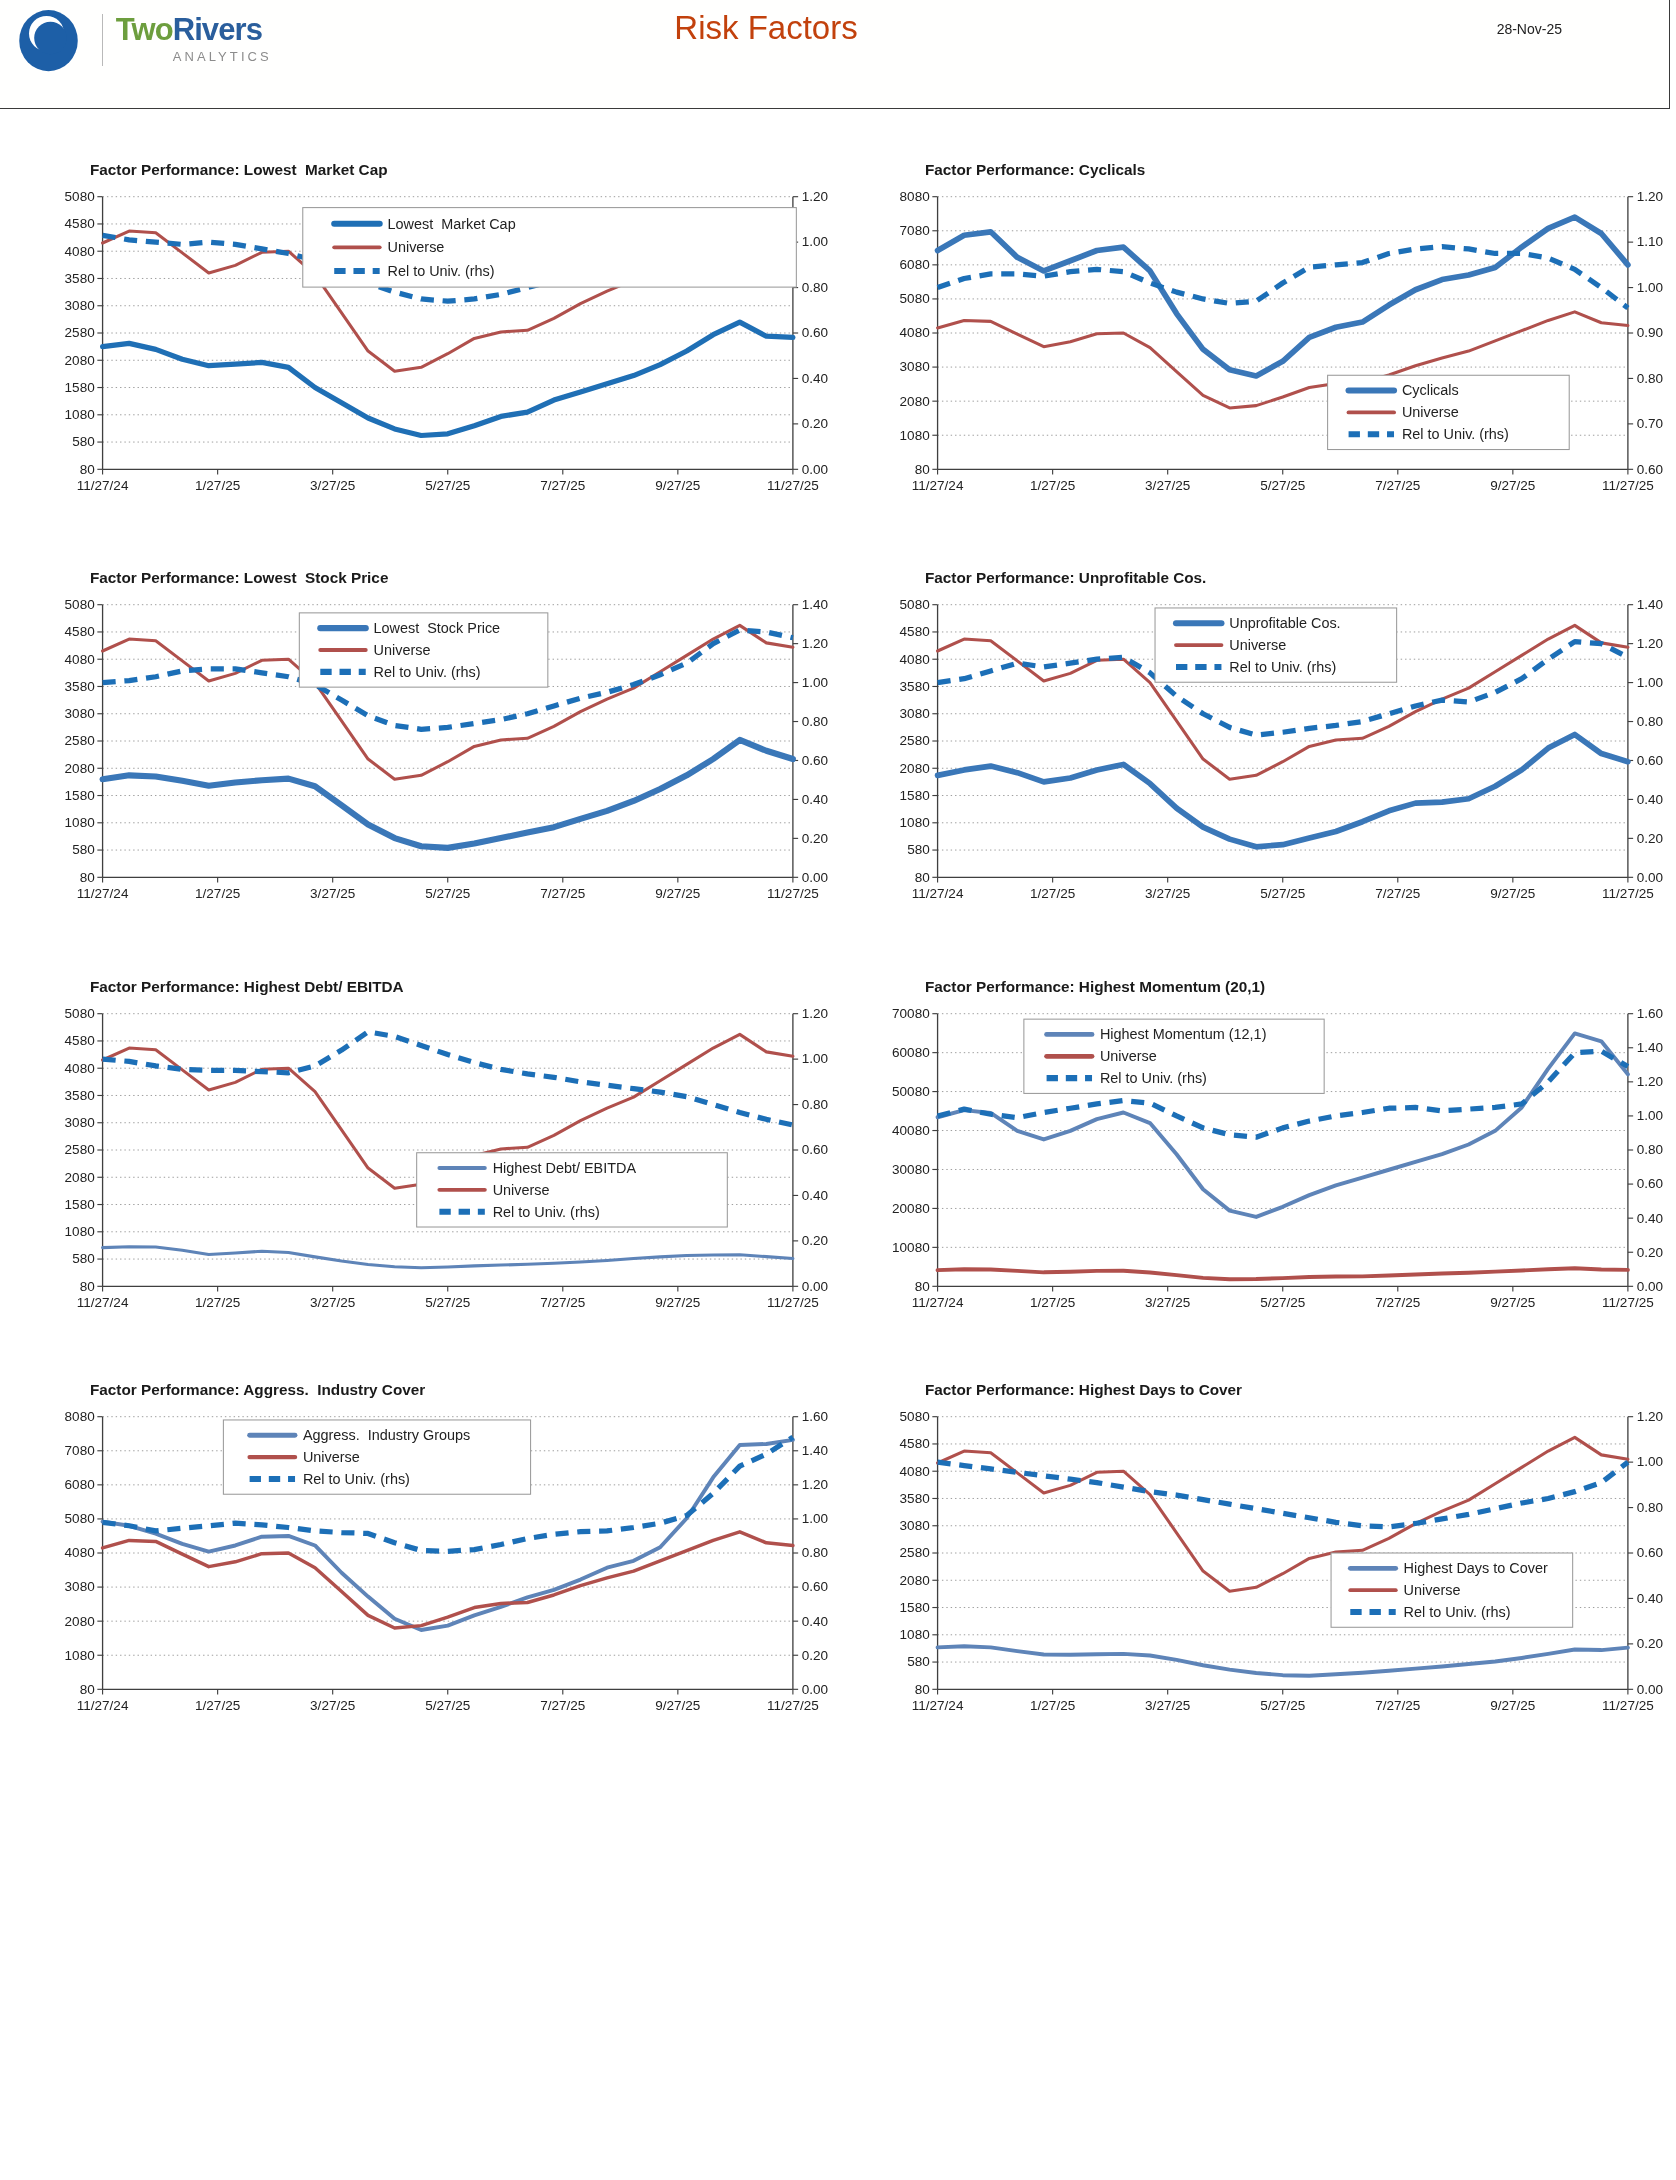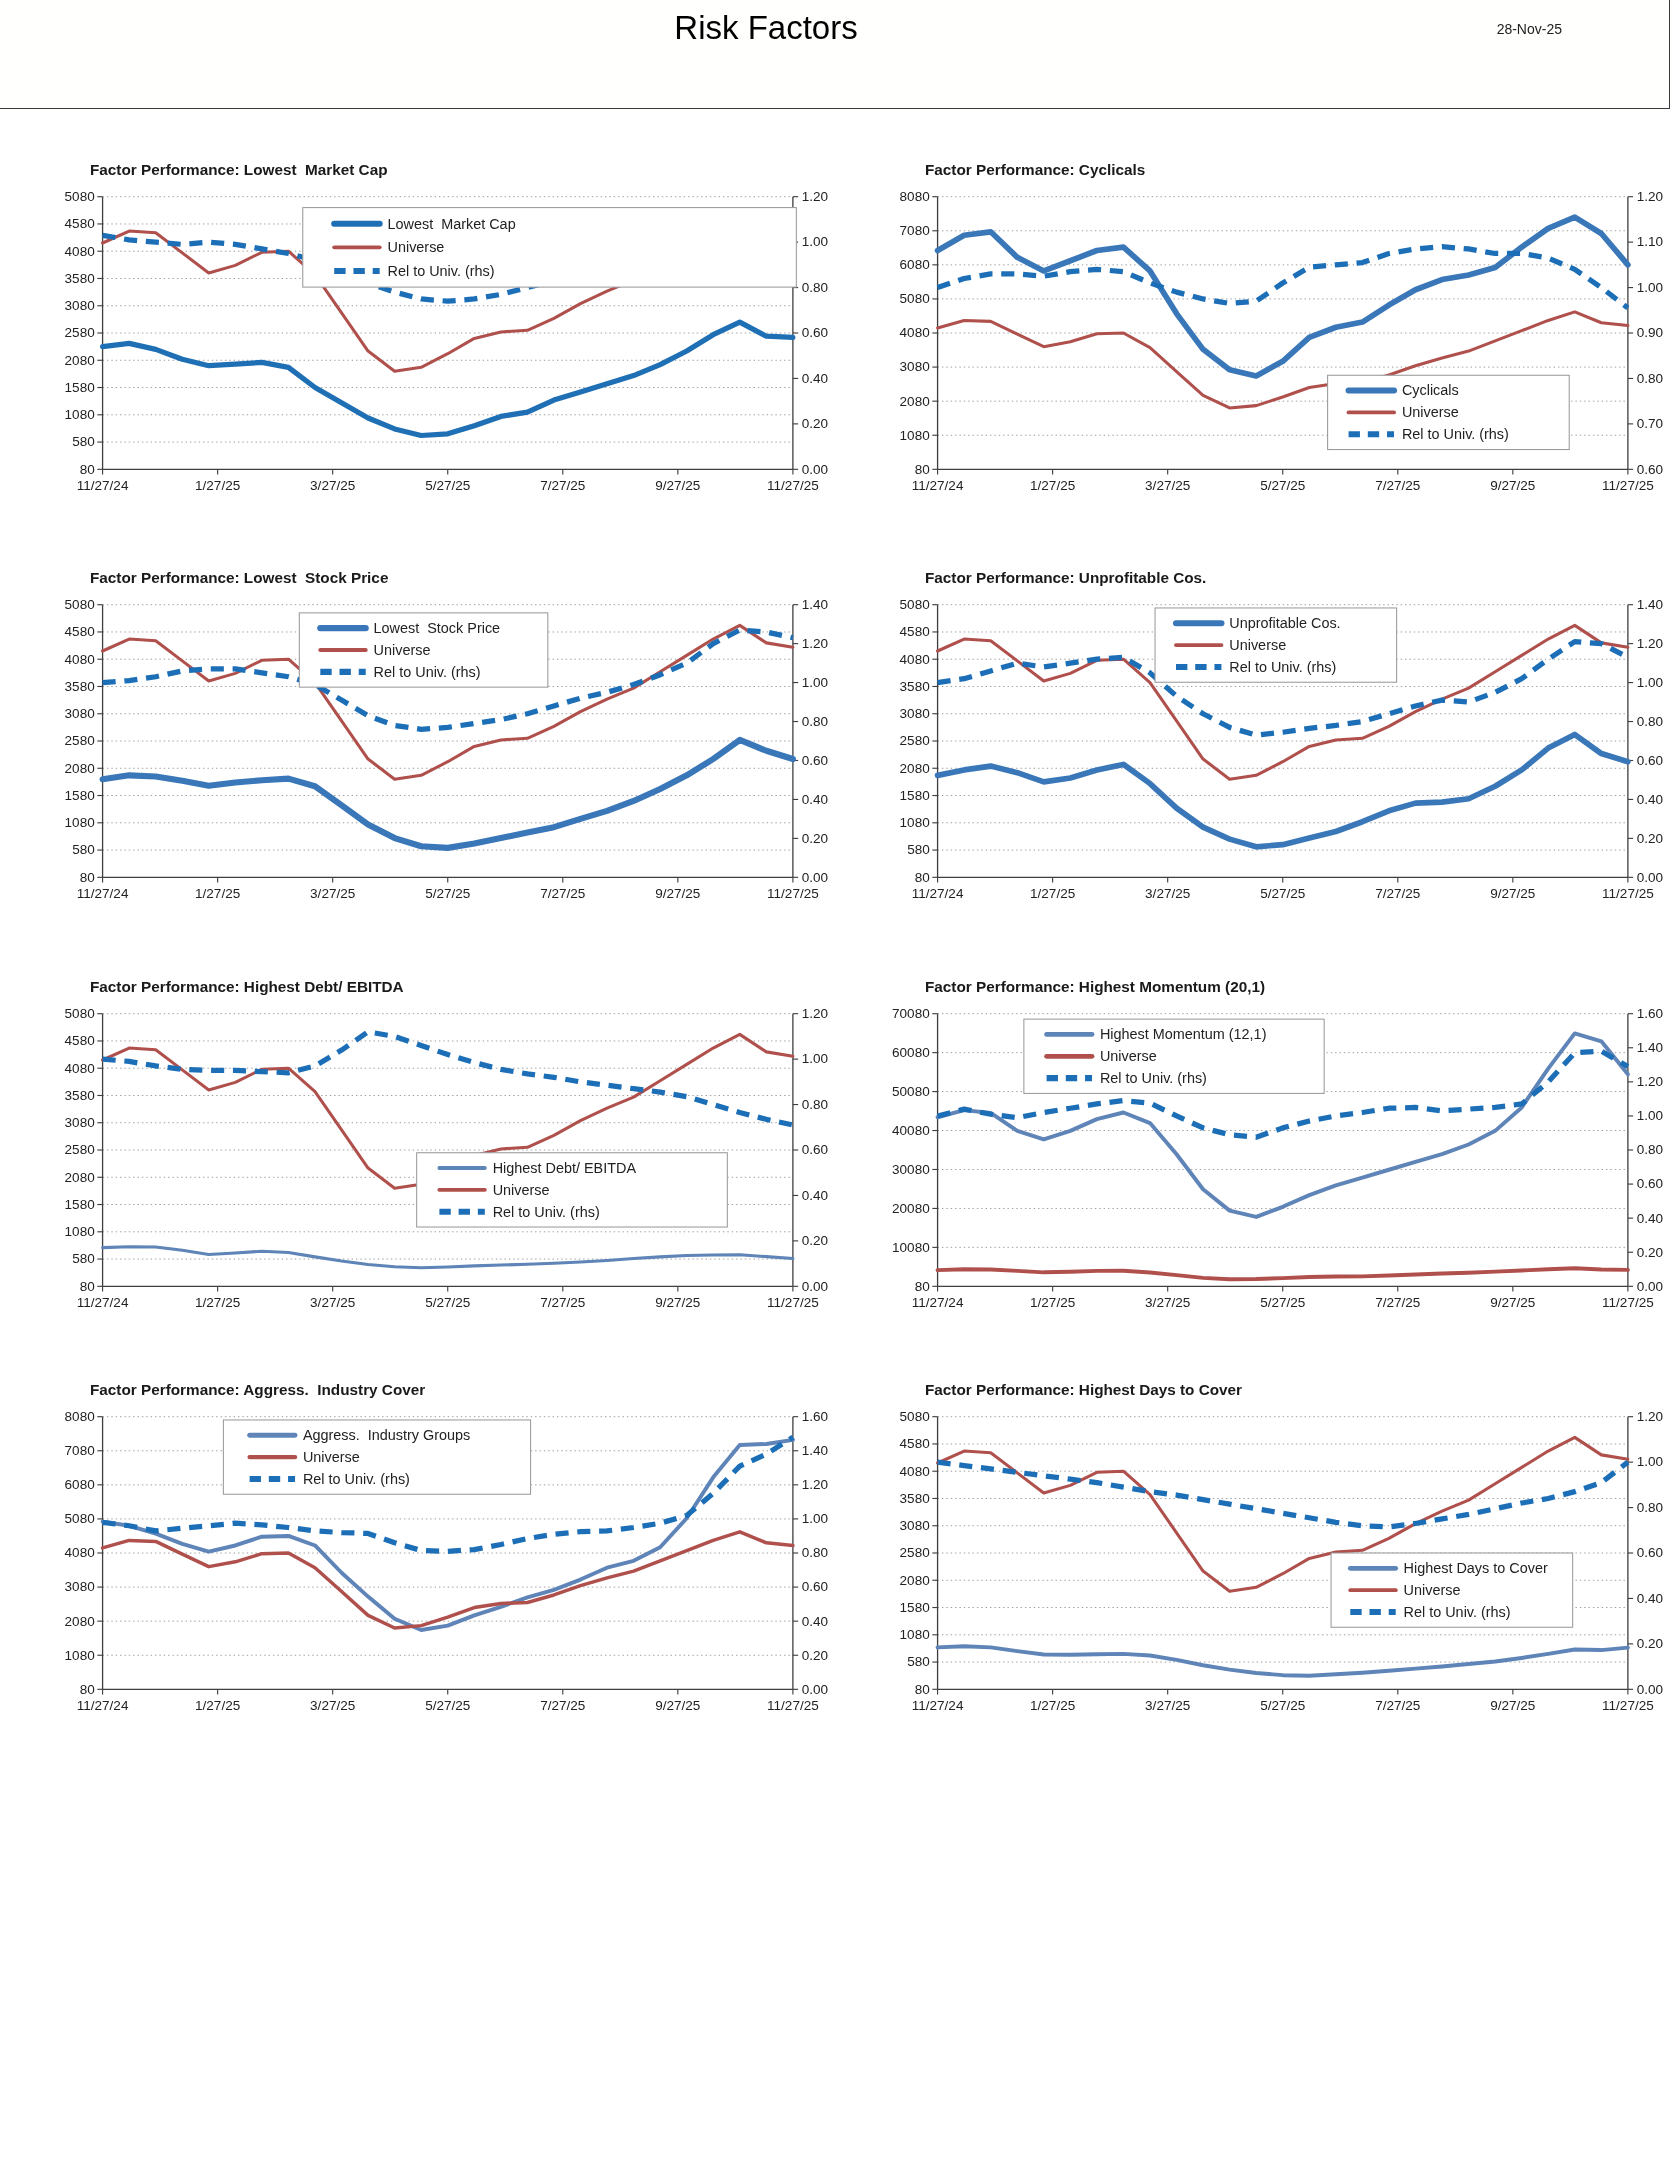--- a/index.html
+++ b/index.html
@@ -15,40 +15,50 @@
   }
   .logo{position:absolute;left:15.7px;top:5.2px;width:332px;height:75px;}
   .logo-mark{position:absolute;left:0;top:1.7px;width:65px;height:66px;}
   .logo-divider{position:absolute;left:86px;top:8.7px;width:0.9px;height:52px;background:#b9b9b9;}
   .logo-text{position:absolute;left:100px;top:7px;font-size:31px;font-weight:bold;letter-spacing:-0.9px;white-space:pre;}
   .logo-text .t1{color:#6d9e3e;}
   .logo-text .t2{color:#2a5e9c;}
   .logo-sub{position:absolute;left:157px;top:44px;font-size:13px;letter-spacing:3.1px;color:#8c8c8c;}
   .page-title{
     position:absolute;left:766px;top:8.7px;transform:translateX(-50%);
-    font-size:33px;font-weight:400;color:#000000;white-space:pre;
+    font-size:33px;font-weight:400;color:#c2410c;white-space:pre;
   }
   .report-date{position:absolute;right:107px;top:21px;font-size:14px;color:#222;}
   
   .chart{position:absolute;width:804px;height:376px;}
   .chart-title{
     position:absolute;left:45px;top:12.2px;margin:8px;font-size:15.3px;font-weight:bold;
     color:#1a1a1a;white-space:pre;z-index:2;
   }
   .plot{position:absolute;left:0;top:12px;width:804px;height:367px;}
   svg text{font-family:"Liberation Sans", sans-serif;fill:#222222;white-space:pre;}
   .pos-c0{left:37px;top:141px;}   .pos-c1{left:872px;top:141px;}
   .pos-c2{left:37px;top:549px;}   .pos-c3{left:872px;top:549px;}
   .pos-c4{left:37px;top:958px;}  .pos-c5{left:872px;top:958px;}
   .pos-c6{left:37px;top:1361px;}  .pos-c7{left:872px;top:1361px;}
 </style>
 </head>
 <body>
 
 <div class="header-box">
+  <div class="logo">
+    <svg class="logo-mark" viewBox="0 0 100 100">
+      <ellipse cx="50" cy="51" rx="45" ry="47" fill="#1d5fa7"></ellipse>
+      <circle cx="47" cy="40" r="27" fill="#ffffff"></circle>
+      <circle cx="53" cy="47" r="25" fill="#1d5fa7"></circle>
+    </svg>
+    <div class="logo-divider"></div>
+    <div class="logo-text"><span class="t1">Two</span><span class="t2">Rivers</span></div>
+    <div class="logo-sub">ANALYTICS</div>
+  </div>
   <div class="page-title">Risk Factors</div>
   <div class="report-date">28-Nov-25</div>
 </div>
 
 <div>
   <section class="chart pos-c0">
     <div class="plot"><svg viewBox="0 0 920 420" width="804" height="367">
           <line x1="75" y1="50.0" x2="865" y2="50.0" stroke="#9a9a9a" stroke-width="1.1" stroke-dasharray="1.6 3.4"></line>
           <line x1="75" y1="81.2" x2="865" y2="81.2" stroke="#9a9a9a" stroke-width="1.1" stroke-dasharray="1.6 3.4"></line>
           <line x1="75" y1="112.4" x2="865" y2="112.4" stroke="#9a9a9a" stroke-width="1.1" stroke-dasharray="1.6 3.4"></line>

